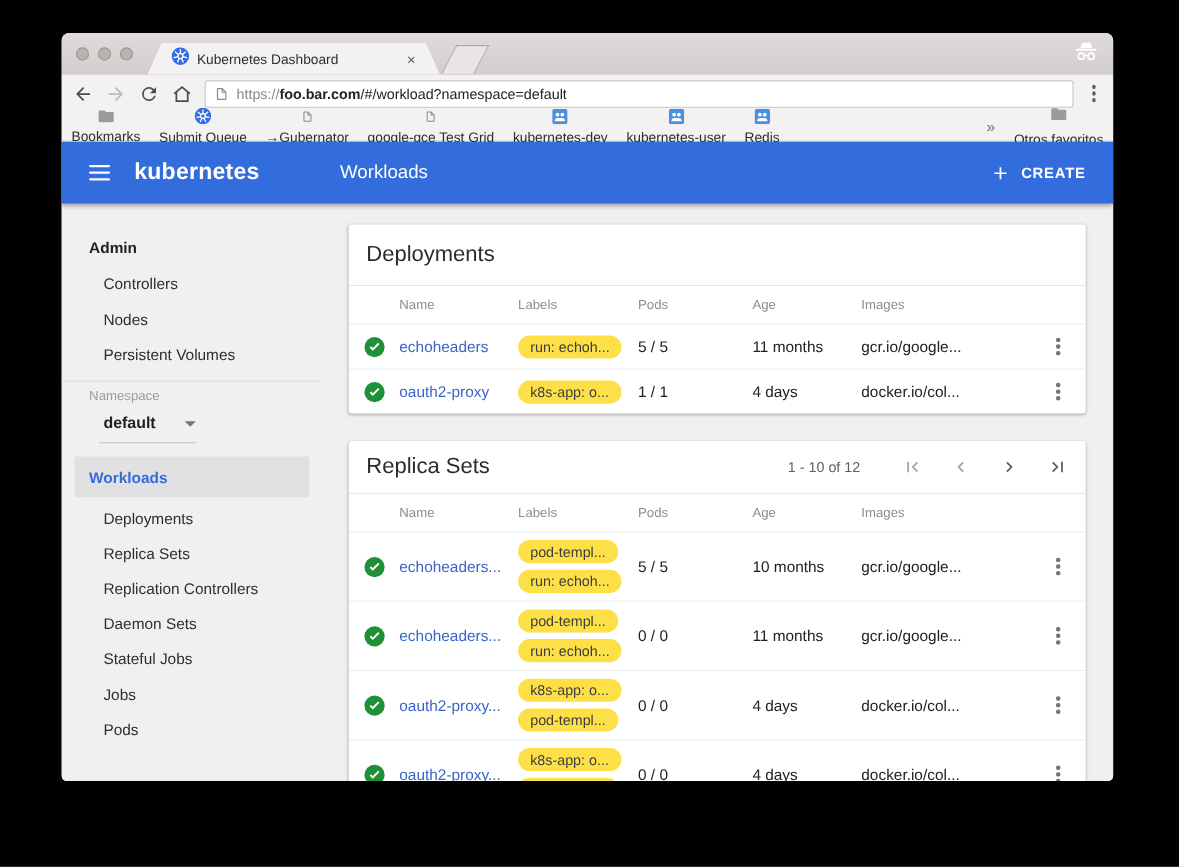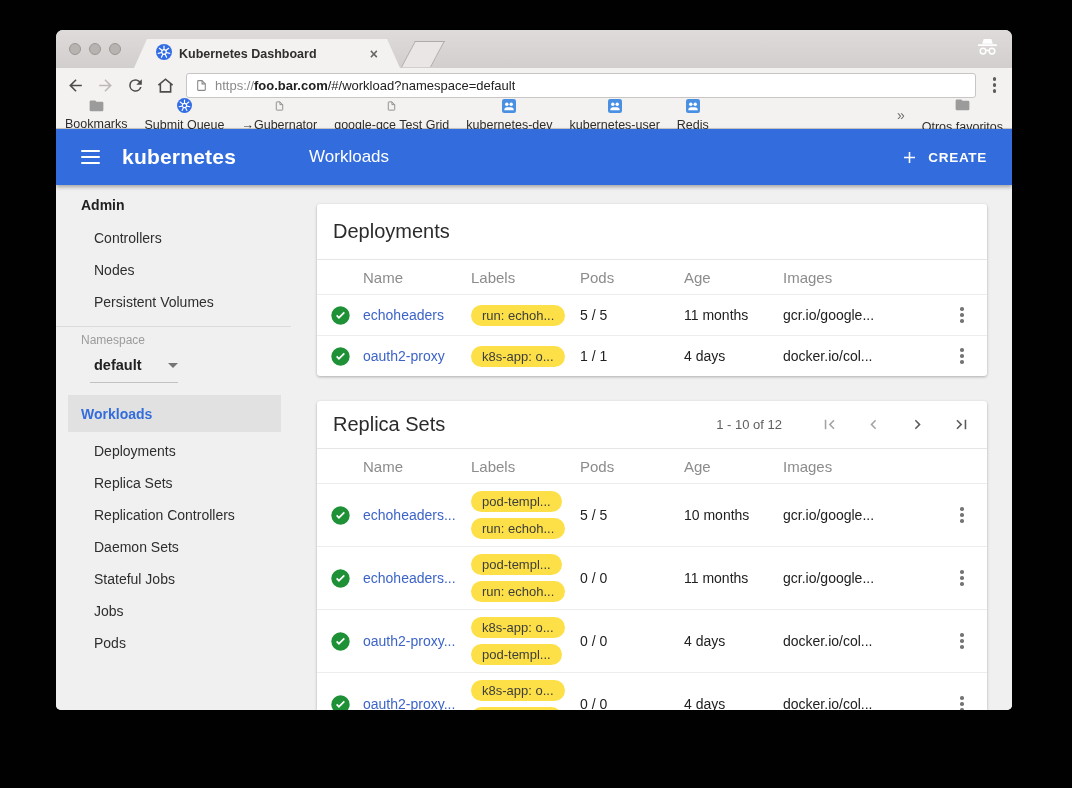--- a/index.html
+++ b/index.html
@@ -9,21 +9,21 @@
   .window { position:absolute; left:56px; top:30px; width:956px; height:680px;
             border-radius:7px 7px 5px 5px; overflow:hidden; background:#f0f0f0;
             display:flex; flex-direction:column; }
 
   
   .titlebar { height:38px; flex:none; background:linear-gradient(#dfdbda,#d2cecd); position:relative; }
   .lights { position:absolute; left:13px; top:13px; display:flex; gap:8px; }
   .light { width:12px; height:12px; border-radius:50%; background:#b6b3b1; border:1px solid #9b9795; }
   .tab { position:absolute; left:78px; bottom:0; width:266px; height:29px; background:#f4f2f1;
          clip-path:polygon(0 100%, 13px 0, calc(100% - 13px) 0, 100% 100%);
-         display:flex; align-items:center; padding:0 22px; gap:7px;font-weight:bold; }
+         display:flex; align-items:center; padding:0 22px; gap:7px; }
   .tab-title { flex:1; font-size:12.5px; color:#2f2f2f; white-space:nowrap; overflow:hidden; }
   .tab-close { font-size:14px; color:#666; line-height:1; }
   .newtab { position:absolute; left:352px; bottom:1px; width:30px; height:26px;
             background:#e9e6e5; border:1px solid #aeaaa9; transform:skewX(-28deg); border-bottom:none; }
   .incog { position:absolute; right:13px; top:8px; }
 
   
   .toolbar { height:34px; flex:none; background:#f4f2f1; display:flex; align-items:center; padding:0 10px; gap:11px; }
   .nav-ic { width:19px; height:19px; flex:none; }
   .urlbox { flex:1; height:25px; background:#fff; border:1px solid #c8c5c4; border-radius:3px;
@@ -46,21 +46,21 @@
                padding:0 25px; position:relative; z-index:4; box-shadow:0 2px 4px rgba(0,0,0,.32); }
   .burger { width:19px; display:flex; flex-direction:column; gap:4px; }
   .burger span { height:2px; background:#fff; border-radius:1px; }
   .logo { margin-left:22px; font-size:21px; font-weight:bold; letter-spacing:.2px; }
   .page-title { margin-left:73px; font-size:17px; }
   .create-btn { margin-left:auto; display:flex; align-items:center; gap:9px; font-size:13.5px;
                 font-weight:bold; letter-spacing:.7px; }
 
   
   .content { flex:1; display:flex; overflow:hidden; background:#f0f0f0; }
-  .sidebar { width:235px; flex:none; padding-top:3px; font-size:14px; color:#333; }
+  .sidebar { width:235px; flex:none; padding-top:23px; font-size:14px; color:#333; }
   .side-header { padding:9px 0 9px 25px; font-weight:bold; color:#212121; }
   .side-item { height:32px; display:flex; align-items:center; padding-left:38px; color:#2e2e2e; }
   .side-divider { border-top:1px solid #dcdcdc; margin:8px 0 6px; }
   .ns-label { padding-left:25px; font-size:12px; color:#9b9b9b; margin:6px 0 4px; }
   .ns-select { margin-left:34px; width:88px; display:flex; align-items:center; justify-content:space-between;
                padding:6px 0 9px 4px; border-bottom:1px solid #c2c2c2; }
   .ns-value { font-weight:bold; font-size:14.5px; color:#212121; }
   .caret { width:0; height:0; border-left:5px solid transparent; border-right:5px solid transparent;
            border-top:5px solid #757575; }
   .side-selected { margin:12px 10px 3px 12px; height:37px; background:#e1e1e1; display:flex;
@@ -70,21 +70,21 @@
   .card { background:#fff; border-radius:3px; box-shadow:0 1px 3px rgba(0,0,0,.28); overflow:hidden; }
   .card + .card { margin-top:25px; }
   .card-head { display:flex; align-items:center; padding:0 16px; }
   .card-head.h1 { height:55px; } .card-head.h2 { height:47px; }
   .card-title { font-size:20px; font-weight:normal; color:#2b2b2b; }
   .pager { margin-left:auto; display:flex; align-items:center; gap:25px; }
   .pager-text { font-size:13px; color:#5f5f5f; margin-right:13px; }
   .pg-ic { width:19px; height:19px; }
 
   .thead, .trow { display:grid; grid-template-columns:46px 108px 109px 104px 99px 1fr 50px; align-items:center; }
-  .thead { height:35px; border-top:1px solid #e6e6e6; font-size:15px; color:#8c8c8c; }
+  .thead { height:35px; border-top:1px solid #e6e6e6; font-size:12px; color:#8c8c8c; }
   .trow { border-top:1px solid #ededed; font-size:14px; color:#212121; }
   .d-rows .trow { min-height:41px; }
   .r-rows .trow { min-height:61px; }
   .c-ico { display:flex; justify-content:center; align-items:center; }
   .nlink { color:#3c64c8; text-decoration:none; white-space:nowrap; }
   .c-chips { display:flex; flex-direction:column; align-items:flex-start; gap:6px; padding:7px 0; }
   .chip { background:#fde047; border-radius:12px; padding:3px 11px; font-size:13px; color:#3d3d3d; white-space:nowrap; }
   .c-menu { display:flex; justify-content:center; }
   .c-menu .dots i { background:#757575; }
 </style>

